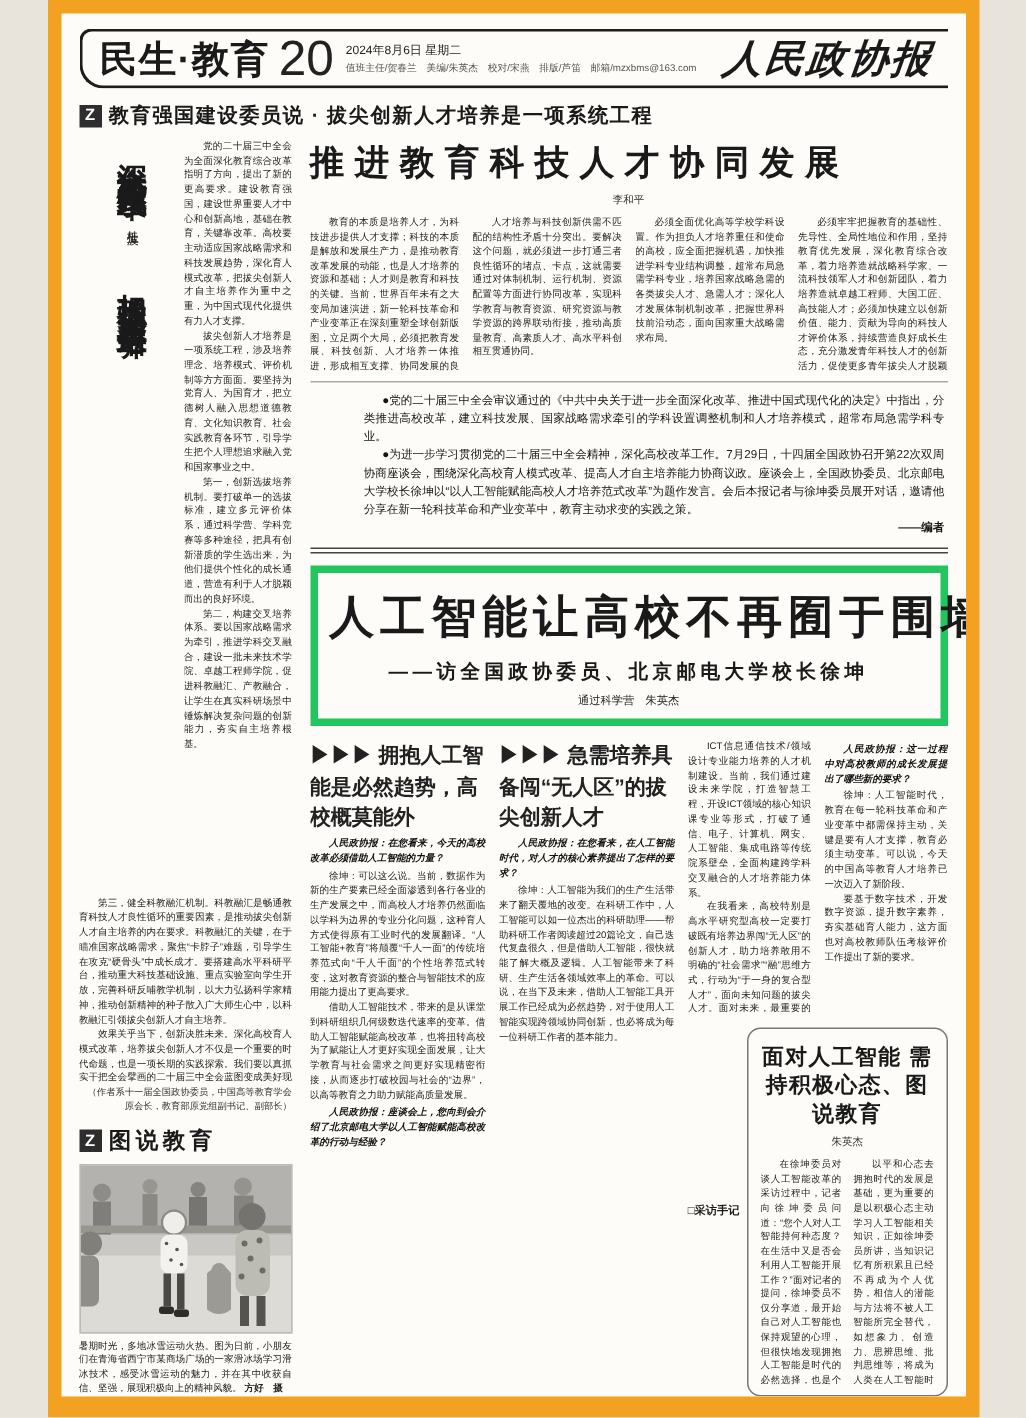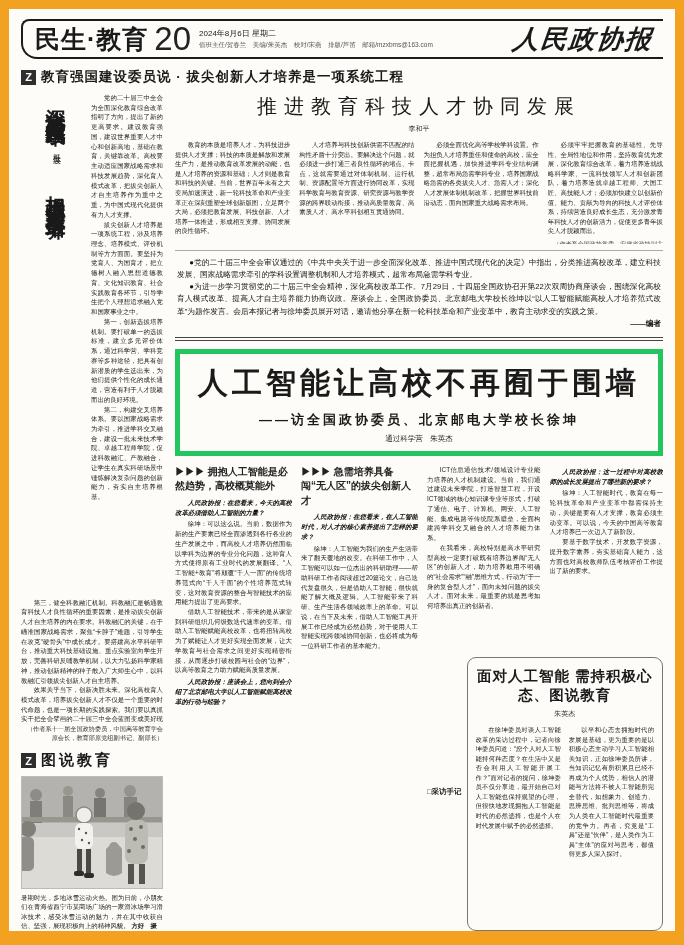--- a/index.html
+++ b/index.html
@@ -1,19 +1,19 @@
 <!DOCTYPE html>
 <html><head>
 <meta charset="utf-8">
 <style>
   * { margin:0; padding:0; box-sizing:border-box; }
   html,body { background:#e8e4dc; }
   body { font-family:"Liberation Sans", sans-serif; color:#1a1a1a; }
 
-  .page { width:684px; height:945px; background:#F3A120; padding:9px 9px 14px 9px; margin:0 auto; }
+  .page { width:621px; height:945px; background:#F3A120; padding:9px 9px 14px 9px; margin:0 auto; }
   .sheet { width:100%; height:100%; background:#fdfcf8; padding:10px 12px 8px 12px; overflow:hidden; }
 
   
   .header { position:relative; height:40px; border:2px solid #1c1c1c; border-right:none;
             border-radius:8px 0 0 16px; display:flex; align-items:center; padding:2px 6px 2px 12px; }
   .hd-section { font-size:25px; font-weight:900; letter-spacing:1px; }
   .hd-num { font-size:33px; font-weight:400; margin:0 8px 0 6px; color:#222; }
   .hd-meta { display:flex; flex-direction:column; justify-content:center; gap:2px; }
   .hd-date { font-size:8px; font-weight:400; color:#222; }
   .hd-staff { font-size:6.5px; color:#555; }
@@ -45,43 +45,43 @@
 
   
   .photo-banner { display:flex; align-items:center; gap:5px; margin-top:9px; }
   .pb-text { font-size:15px; font-weight:800; letter-spacing:3px; }
   .photo-wrap { margin-top:6px; border:1px solid #bbb; height:116px; overflow:hidden; background:#ccc; }
   .photo-wrap svg { display:block; }
   .photo-caption { margin-top:4px; font-size:6.4px; line-height:1.5; text-align:justify; color:#222; }
   .photo-credit { font-weight:800; white-space:nowrap; }
 
   
-  .ta-headline { font-size:20px; font-weight:400; text-align:center; letter-spacing:7px; }
+  .ta-headline { font-size:23px; font-weight:700; text-align:left; letter-spacing:7px; }
   .ta-byline { font-size:7px; text-align:center; color:#333; margin:4px 0 6px 0; }
   .ta-cols { display:flex; gap:9px; height:104px; overflow:hidden; }
   .tcol { flex:1; min-width:0; font-size:6.4px; line-height:1.5; text-align:justify; color:#222; overflow:hidden; }
   .ta-attr { text-align:right; font-size:6.1px; color:#444; margin-top:3px; }
 
   .rule { border-top:1px solid #aaa; margin:6px 0; }
-  .ed-note { font-size:7.7px; line-height:1.58; text-align:justify; color:#141414; padding:0 2px; }
+  .ed-note { font-size:7.7px; line-height:1.58; text-align:justify; color:#141414; padding:0 2px;margin-left:34px; }
   .ed-note p { text-indent:1.6em; }
   .ed-sign { float:right; font-weight:700; }
   .double-rule { height:4px; border-top:1px solid #444; border-bottom:1px solid #444; margin:7px 0 8px 0; }
 
   
   .red-box { border:5px solid #22c55e; padding:9px 8px 7px 8px; text-align:center; margin-bottom:9px; }
   .rb-headline { font-size:30px; font-weight:900; letter-spacing:4px; white-space:nowrap; }
   .rb-subtitle { font-size:13px; font-weight:800; letter-spacing:3px; margin-top:7px; }
   .rb-byline { font-size:7.5px; margin-top:5px; color:#222; }
 
   
   .iv { display:flex; gap:9px; flex:1; min-height:0; overflow:hidden; }
   .ivcol { width:117px; flex:0 0 auto; font-size:6.4px; line-height:1.52; text-align:justify;
            color:#222; overflow:hidden; }
-  .iv-sub { font-size:10px; font-weight:900; line-height:1.45; margin-bottom:4px; text-align:left; text-indent:0; }
+  .iv-sub { font-size:14px; font-weight:900; line-height:1.45; margin-bottom:4px; text-align:left; text-indent:0; }
   .iv-q { font-weight:700; font-style:italic; margin:2px 0; color:#111; }
   .iv-right { flex:1; min-width:0; display:flex; flex-direction:column; }
   .iv-right-cols { display:flex; gap:9px; height:182px; overflow:hidden; }
   .iv-right-cols .ivcol { flex:1; width:auto; }
 
   
   .notes { margin-top:7px; flex:1; min-height:0; display:flex; flex-direction:row; }
   .notes-label-row { display:flex; align-items:center; gap:5px; font-size:7.5px; font-weight:700; }
   .notes-line { flex:1; border-top:1px solid #555; }
   .notes-box { border:1px solid #777; border-radius:9px; margin-top:3px; padding:9px 8px 7px 8px;

